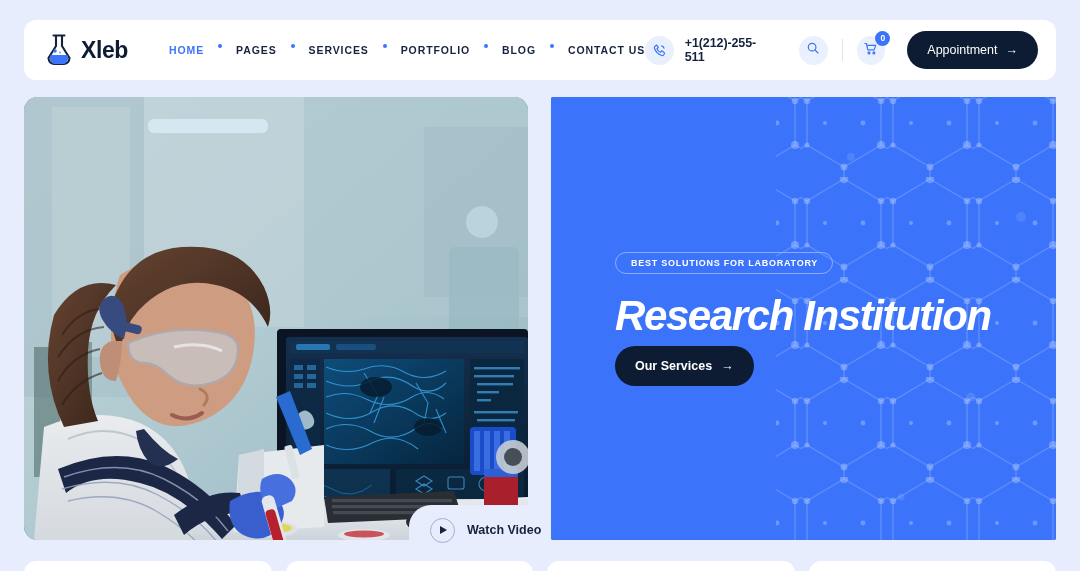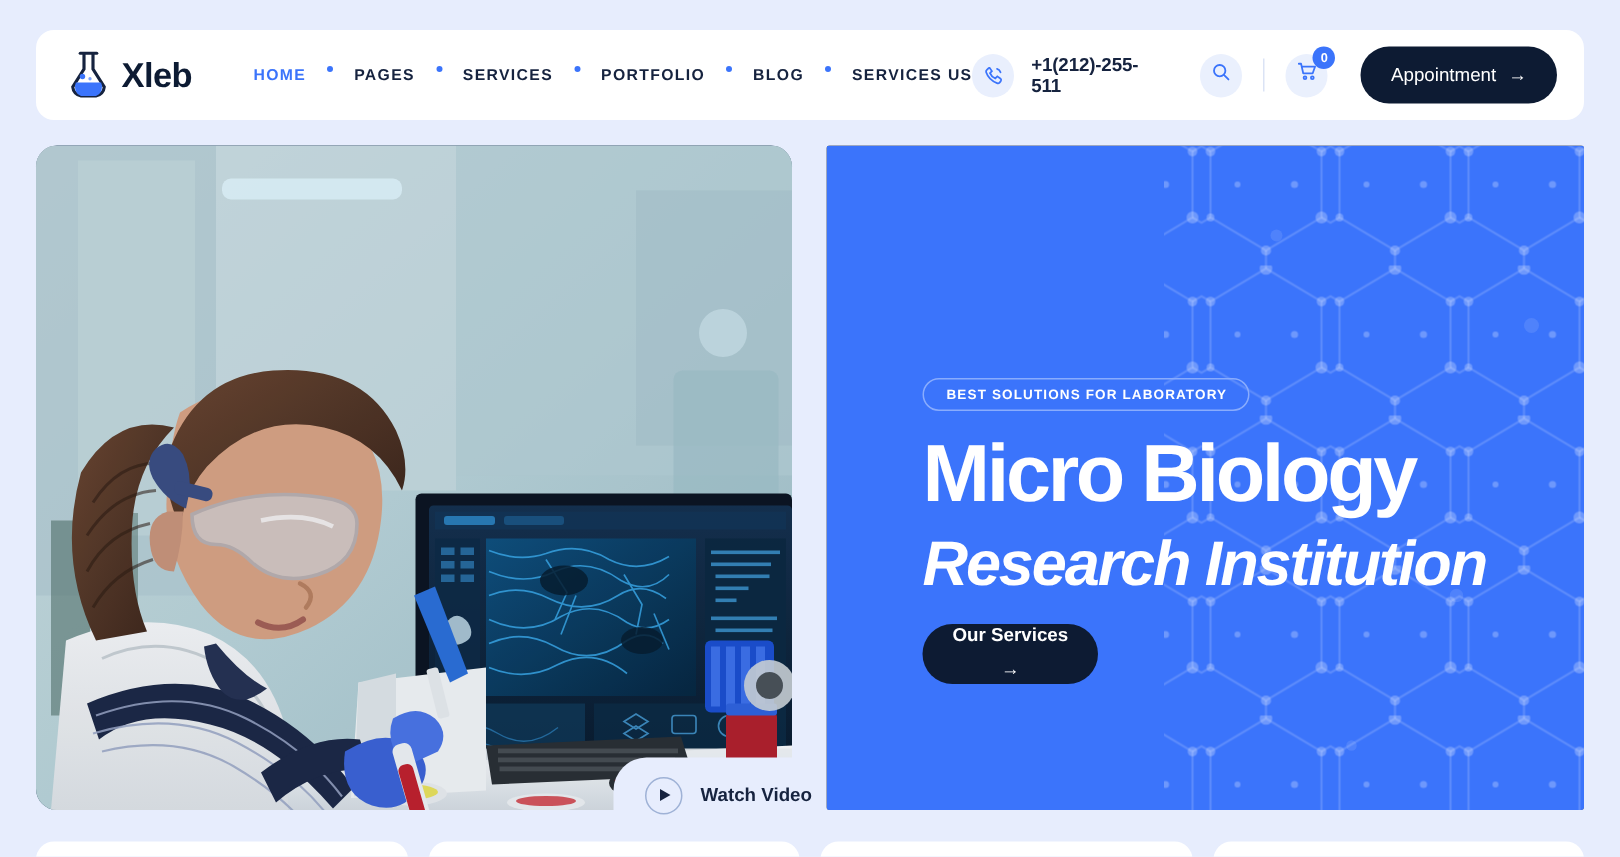--- a/index.html
+++ b/index.html
@@ -104,24 +104,24 @@
   }
   .hero-h1 {
     color:#ffffff; font-weight:bold; letter-spacing:-2.2px;
     font-size:54px; line-height:52px; margin-top:16px;
   }
   .hero-h1 .l2 { display:block; font-size:42px; letter-spacing:-1.4px; margin-top:8px;font-style:italic;}
   .hero-sub {
     color:#e6edff; font-size:13.5px; margin-top:34px; letter-spacing:-0.1px;
   }
   .svc-btn {
-    margin-top:14px; height:40px; padding:0 20px; border-radius:20px;
+    margin-top:4px; height:40px; padding:0 20px; border-radius:20px;
     background:#0d1b33; color:#ffffff; border:none; cursor:pointer;
     display:inline-flex; align-items:center; gap:9px;
-    font-size:12.5px; font-weight:bold; font-family:"Liberation Sans", sans-serif;flex-direction:column;
+    font-size:12.5px; font-weight:bold; font-family:"Liberation Sans", sans-serif;
   }
 
   
   .cards { position:absolute; left:24px; top:561px; width:1032px; height:40px;
            display:flex; gap:14px; }
   .feat-card {
     flex:1; background:#ffffff; border-radius:12px 12px 0 0; height:40px;
   }
 </style>
 </head>
@@ -148,21 +148,21 @@
       <a class="nav-item active" href="#">HOME</a>
       <span class="nav-dot"></span>
       <a class="nav-item" href="#">PAGES</a>
       <span class="nav-dot"></span>
       <a class="nav-item" href="#">SERVICES</a>
       <span class="nav-dot"></span>
       <a class="nav-item" href="#">PORTFOLIO</a>
       <span class="nav-dot"></span>
       <a class="nav-item" href="#">BLOG</a>
       <span class="nav-dot"></span>
-      <a class="nav-item" href="#">SERVICES US</a>
+      <a class="nav-item" href="#">CONTACT US</a>
     </nav>
 
     <div class="header-right">
 
       <div class="phone-wrap">
         <span class="phone-circle">
           <svg width="15" height="15" viewBox="0 0 24 24" fill="none" stroke="#3b74fb" stroke-width="1.9" stroke-linecap="round">
             <path d="M7.5 3.5 L10 7 L8 9.2 a10 10 0 0 0 5.6 5.6 L15.8 12.6 L19.3 15.1 a2 2 0 0 1 .2 2.6 l-1.3 1.6 a2.4 2.4 0 0 1-2.7 .6 C10.4 17.9 5.6 13.3 3.9 8.3 a2.4 2.4 0 0 1 .7-2.6 L6.2 4.3 a1.3 1.3 0 0 1 1.3-.8 z"></path>
             <path d="M15.5 4.6 a5.2 5.2 0 0 1 3.7 3.7"></path>
           </svg>
@@ -429,21 +429,20 @@
           <circle cx="300" cy="60" r="4"></circle>
         <circle cx="420" cy="300" r="4.5"></circle>
           <circle cx="350" cy="400" r="3.5"></circle>
       </g>
     </svg>
 
     <div class="hero-content">
       <span class="hero-badge">BEST SOLUTIONS FOR LABORATORY</span>
 
       <h1 class="hero-h1">
-        <span>Micro Biology</span>
         <span class="l2">Research Institution</span>
       </h1>
 
 
       <button class="svc-btn">
         <span>Our Services</span>
         <span class="arrow">→</span>
       </button>
     </div>
   </div>

